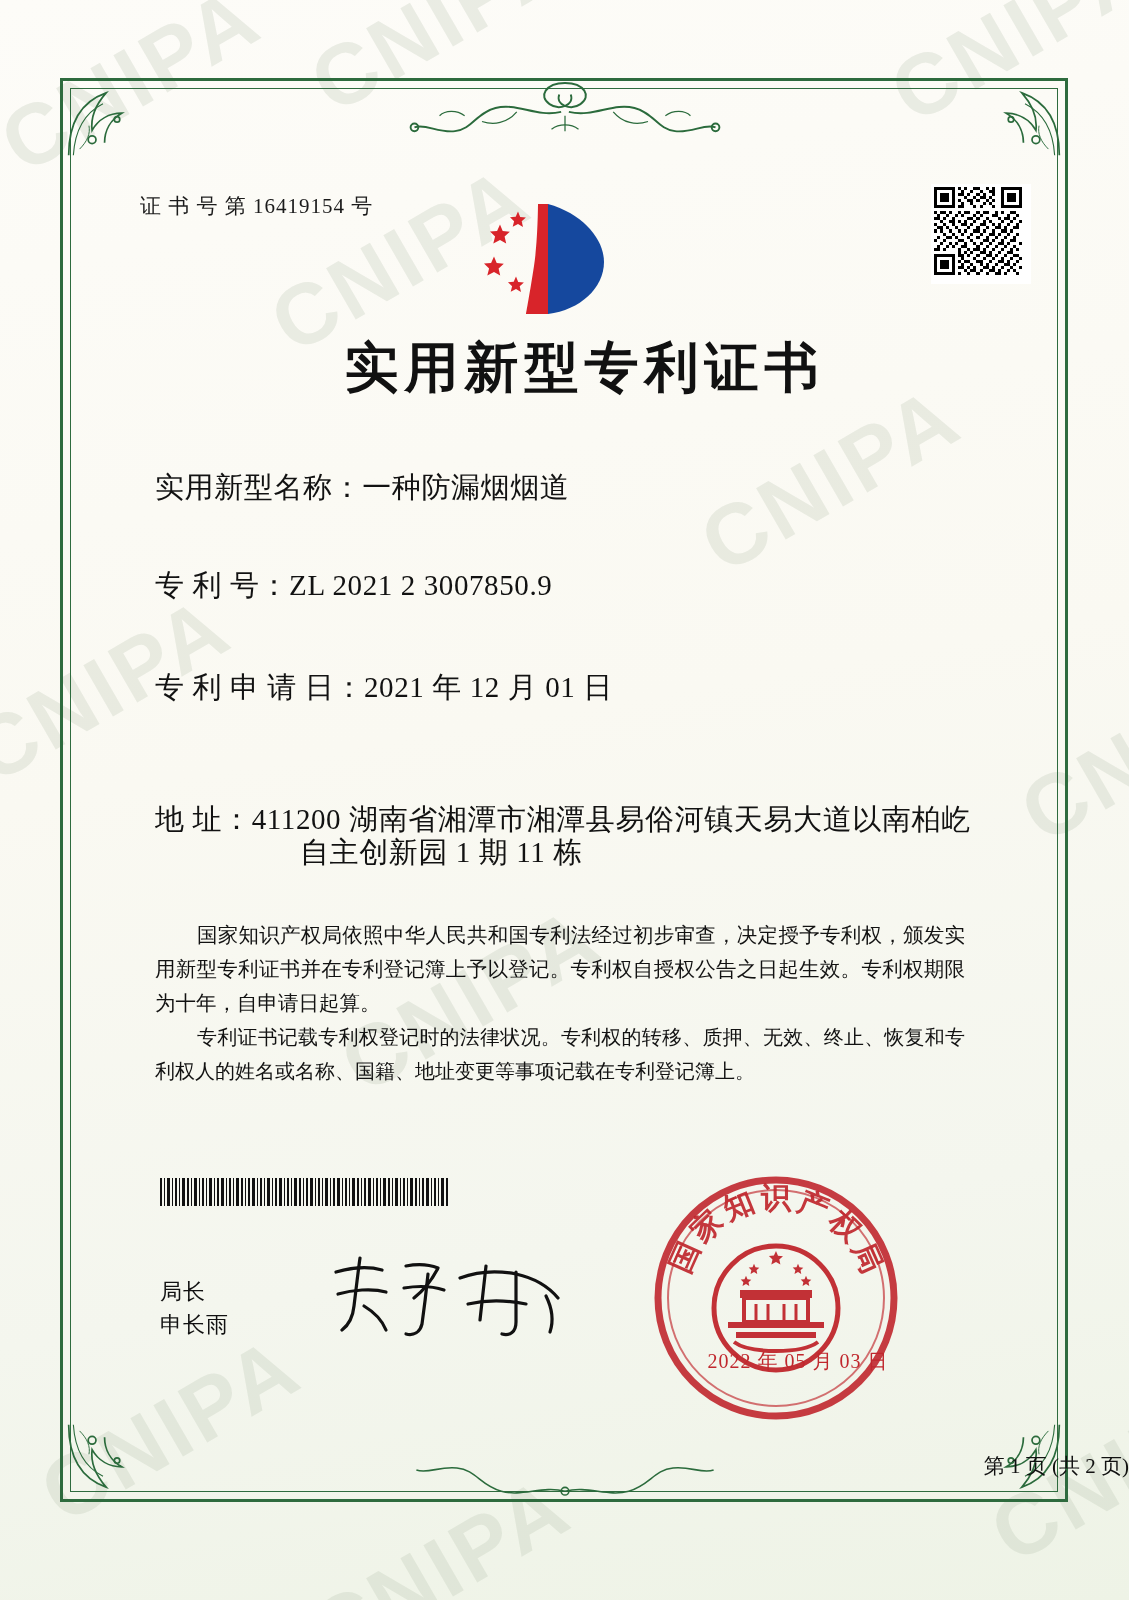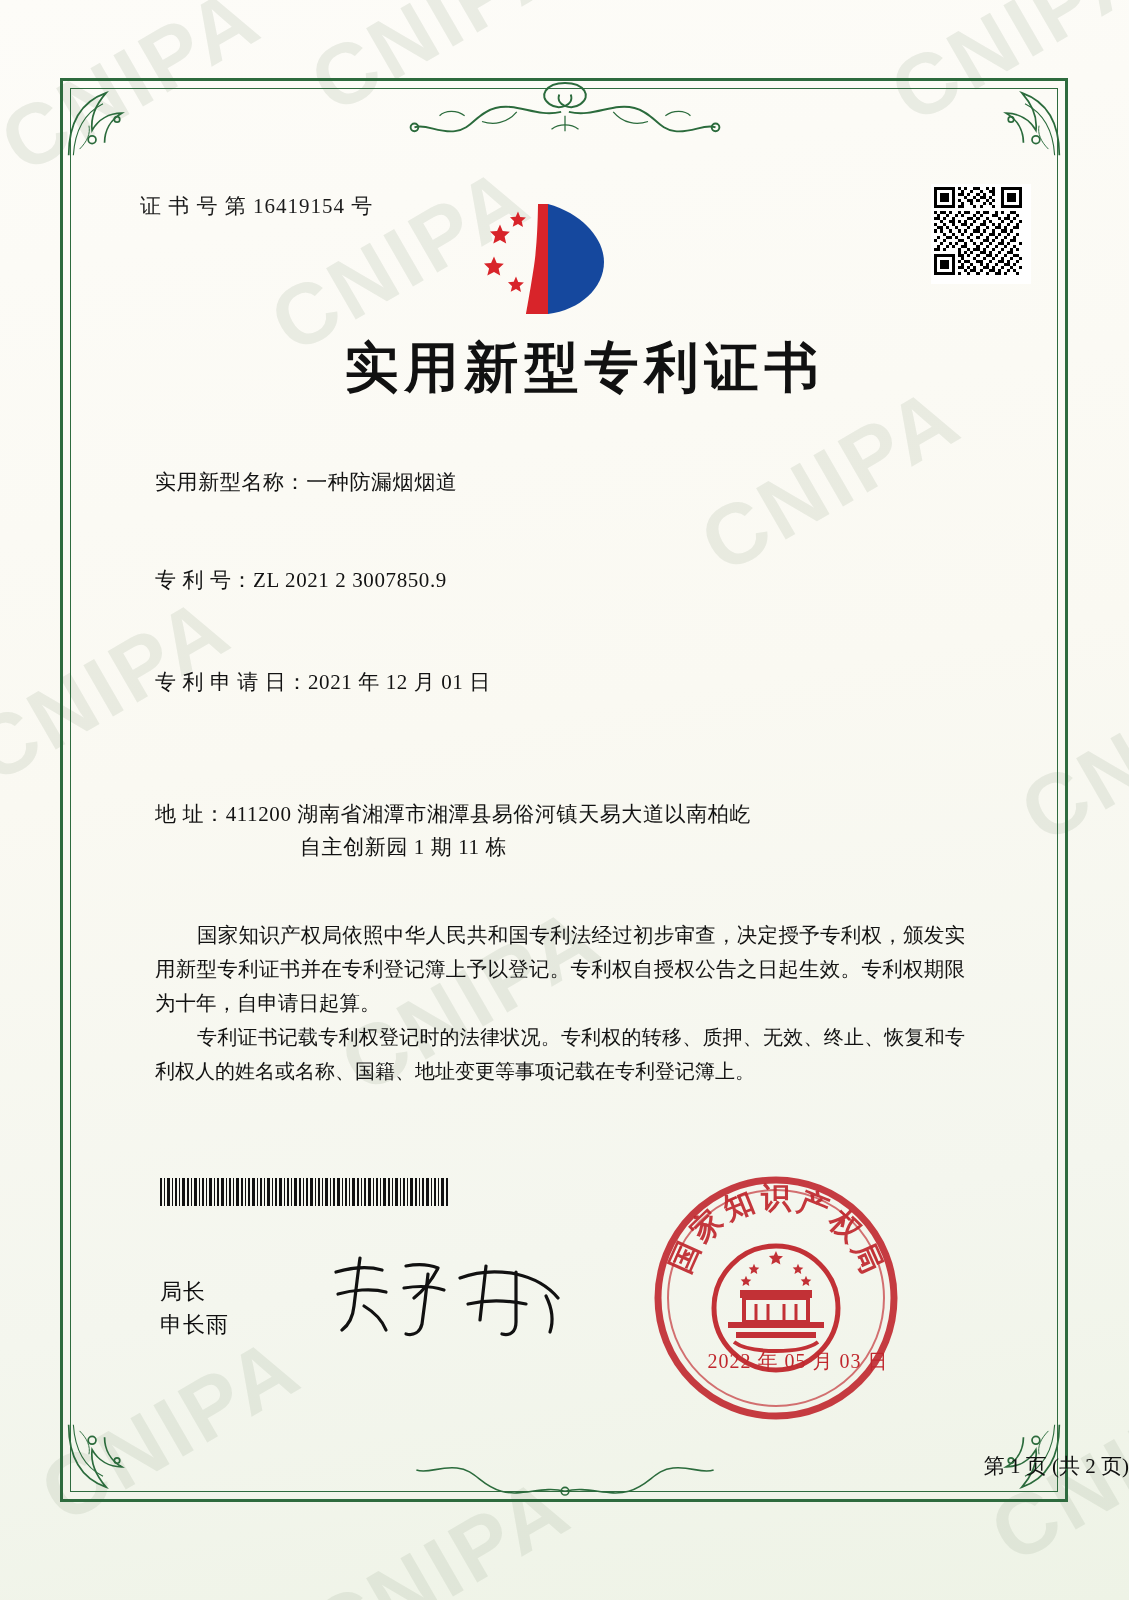--- a/index.html
+++ b/index.html
@@ -109,21 +109,21 @@
     font-weight: 700;
     letter-spacing: 6px;
     color: #111;
     font-family: "Liberation Serif", "DejaVu Serif", serif;
     padding-left: 40px;
   }
 
   .field {
     position: absolute;
     left: 155px;
-    font-size: 21px;
+    font-size: 29px;
     color: #121212;
     letter-spacing: 0.6px;
     white-space: nowrap;
   }
   .field .lbl { display: inline-block; }
   .field .val { display: inline-block; }
 
   #f-name   { top: 468px; }
   #f-inv    { top: 535px; }
   #f-patno  { top: 566px; }

